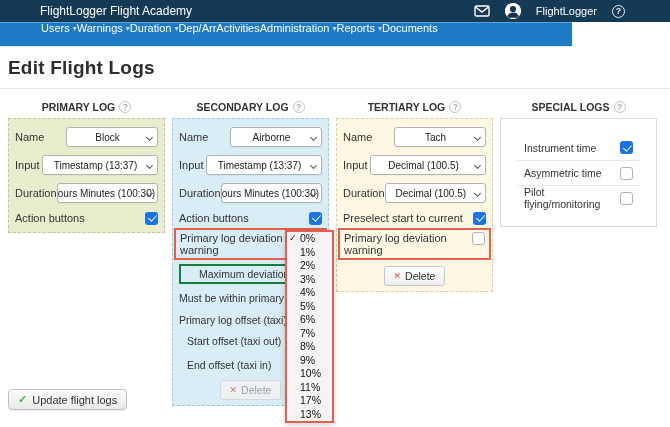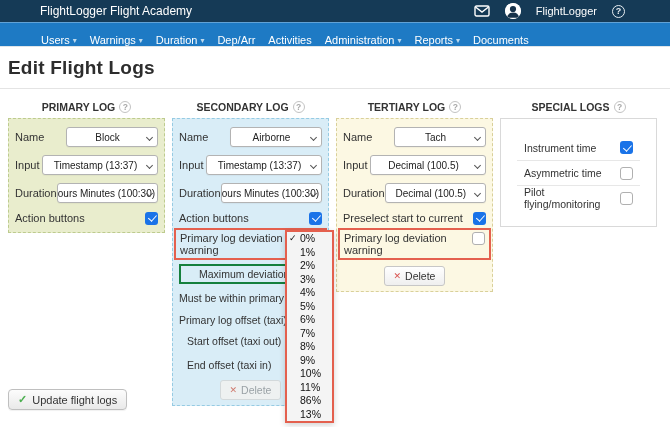--- a/index.html
+++ b/index.html
@@ -18,23 +18,23 @@
   .topbar-right { margin-left:auto; display:flex; align-items:center; gap:15px; }
   .mail-icon svg { display:block; }
   .avatar { width:16px; height:16px; border-radius:50%; overflow:hidden; background:#fff; display:block; }
   .username { font-size:11px; color:#fff; }
   .tb-help {
     width:13px; height:13px; border:1px solid #e8eef2; border-radius:50%;
     font-size:9px; line-height:11px; text-align:center; color:#e8eef2; font-weight:bold;
   }
   
   .navbar {
-    position:absolute; left:0; top:22px; width:670px; height:24px;
+    position:absolute; left:0; top:22px; width:572px; height:24px;
     background:#1e7ac4; box-shadow: inset 0 1px 0 rgba(255,255,255,.3), 0 1px 0 #dfe5e9;
-    display:flex; align-items:flex-end; gap:13px; padding:0 0 0 41px;
+    display:flex; align-items:flex-start; padding:0 0 0 41px;
   }
   .nav-item { font-size:11px; color:#fff; display:flex; align-items:center; gap:3px; cursor:pointer; white-space:nowrap; }
   .nav-caret { font-size:8px; color:#bcd9ee; }
   
   .main { position:absolute; left:0; top:46px; width:670px; }
   h1.page-title { font-size:19px; font-weight:bold; color:#2d2d2d; margin:11px 8px 9px; letter-spacing:.2px; }
   .h1-divider { border-bottom:1px solid #e4e4e4; width:100%; }
   
   .cols { display:flex; gap:7px; padding:4px 8px 0; align-items:flex-start; }
   .col { width:157px; flex:0 0 157px; }
@@ -329,21 +329,21 @@
     <div class="dd-item"><span>2%</span></div>
     <div class="dd-item"><span>3%</span></div>
     <div class="dd-item"><span>4%</span></div>
     <div class="dd-item"><span>5%</span></div>
     <div class="dd-item"><span>6%</span></div>
     <div class="dd-item"><span>7%</span></div>
     <div class="dd-item"><span>8%</span></div>
     <div class="dd-item"><span>9%</span></div>
     <div class="dd-item"><span>10%</span></div>
     <div class="dd-item"><span>11%</span></div>
-    <div class="dd-item"><span>86%</span></div>
+    <div class="dd-item"><span>17%</span></div>
     <div class="dd-item"><span>13%</span></div>
   </div>
 
   <button class="btn-update">
     <span class="ck">✓</span>
     <span>Update flight logs</span>
   </button>
 
 </div>
 

